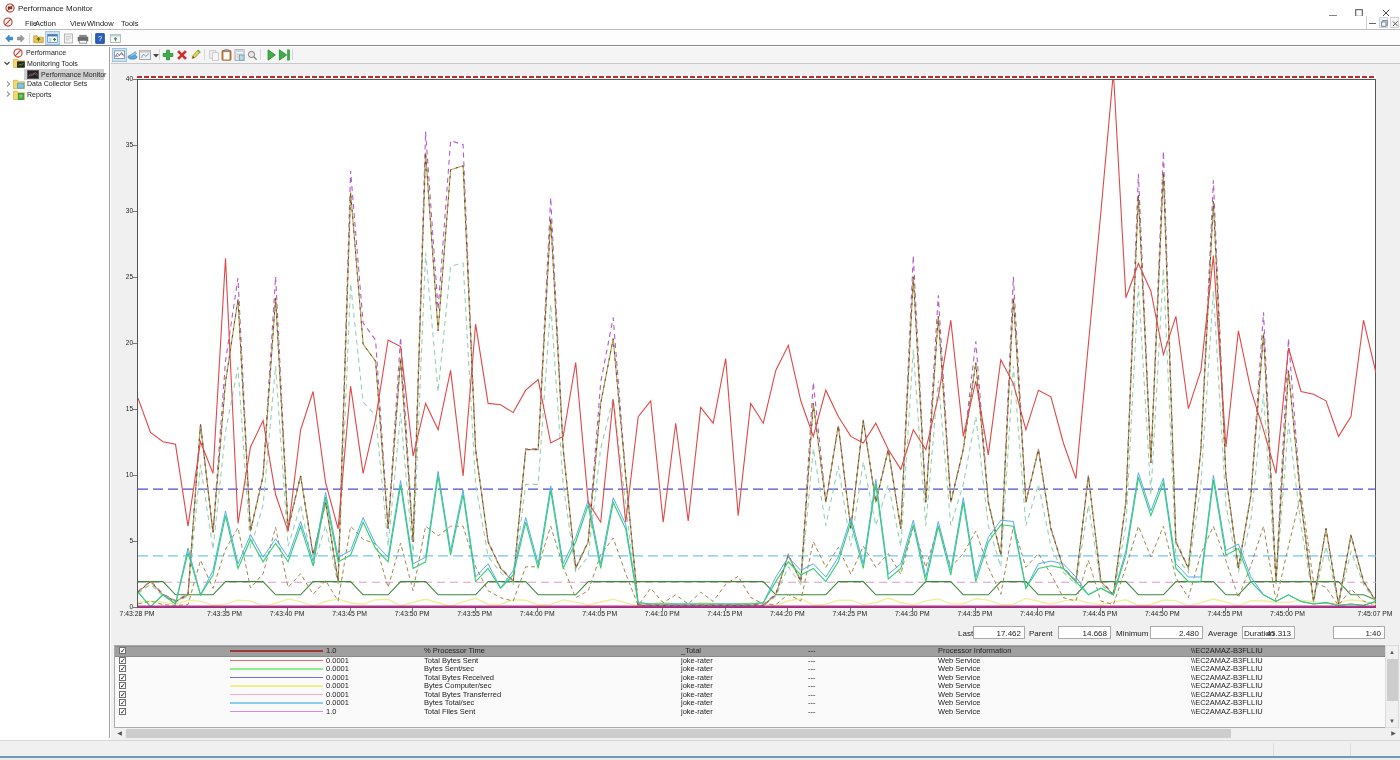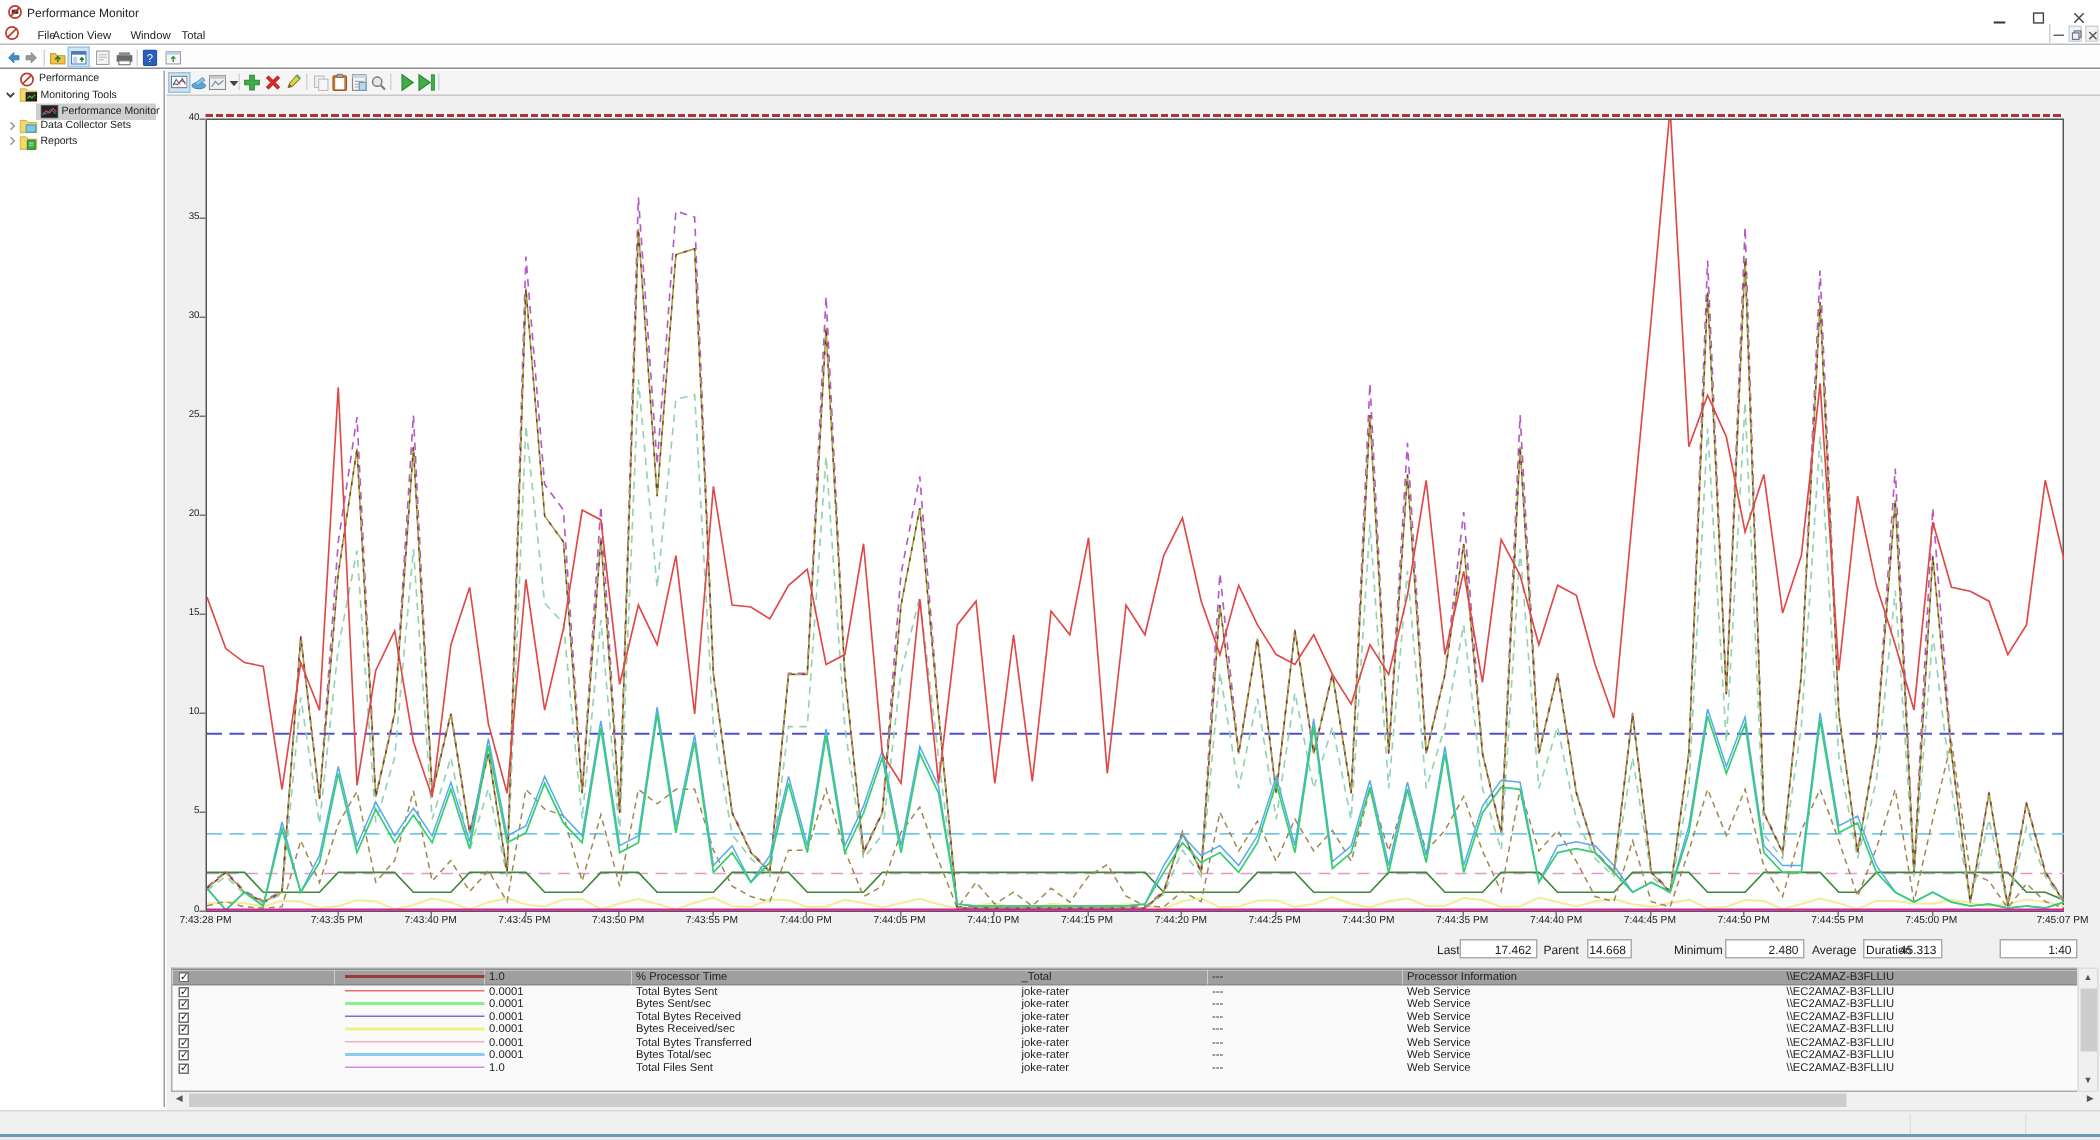--- a/index.html
+++ b/index.html
@@ -87,23 +87,23 @@
         </svg></div>
 </div>
 
 <div id="menubar">
   <svg class="ico" style="left:3px;top:1px" width="10" height="10" viewBox="0 0 16 16">
     <circle cx="8" cy="8" r="6.5" fill="#fff" stroke="#c0392b" stroke-width="1.8"></circle>
     <path d="M3.5 12.5 L12.5 3.5" stroke="#c0392b" stroke-width="1.8"></path>
   </svg>
   <span class="menu-item" style="left:25px">File</span>
   <span class="menu-item" style="left:35px">Action</span>
-  <span class="menu-item" style="left:58px">View</span>
+  <span class="menu-item" style="left:70px">View</span>
   <span class="menu-item" style="left:87px">Window</span>
-  <span class="menu-item" style="left:121px">Total</span>
+  <span class="menu-item" style="left:121px">Tools</span>
   <div class="abs" style="left:1366px;top:0;width:1px;height:13px;background:#cfcfcf"></div>
   <div class="abs" style="left:1369px;top:7px;width:7px;height:1.2px;background:#666"></div>
   <div class="abs" style="left:1379px;top:1px;width:9px;height:11px;border:1px solid #c9d7e3;background:#eef4f9">
      <svg width="7" height="7" viewBox="0 0 8 8" style="display:block;margin:2px 0 0 1px">
           <rect x="2.2" y="0.7" width="5" height="5" fill="none" stroke="#778" stroke-width="1"></rect>
           <rect x="0.7" y="2.2" width="5" height="5" fill="#eef4f9" stroke="#778" stroke-width="1"></rect>
         </svg>
       </div>
   <div class="abs" style="left:1390px;top:1px;width:9px;height:11px;border:1px solid #d5d5d5;background:#f4f4f4">
      <svg width="7" height="7" viewBox="0 0 8 8" style="display:block;margin:2px 0 0 1px">
@@ -332,21 +332,21 @@
     <div class="xtick" style="left:1162.4px"></div>
     <div class="xlab" style="left:1190.9px">7:44:55 PM</div>
     <div class="xtick" style="left:1224.9px"></div>
     <div class="xlab" style="left:1253.5px">7:45:00 PM</div>
     <div class="xtick" style="left:1287.5px"></div>
 
 <div id="valuebar">
   <span class="vlab" style="left:846px">Last</span>
   <div class="vbox" style="left:861px;width:52px">17.462</div>
   <span class="vlab" style="left:917px">Parent</span>
-  <div class="vbox" style="left:946px;width:30px">14.668</div>
+  <div class="vbox" style="left:946px;width:53px">14.668</div>
   <span class="vlab" style="left:1004px">Minimum</span>
   <div class="vbox" style="left:1038px;width:53px">2.480</div>
   <span class="vlab" style="left:1096px">Average</span>
   <div class="vbox" style="left:1130px;width:53px">45.313</div>
   <span class="vlab" style="left:1132px">Duration</span>
   <div class="vbox" style="left:1221px;width:52px">1:40</div>
 </div>
 
 <div id="legend">
 <table>
@@ -388,21 +388,21 @@
             <td class="c-counter">Total Bytes Received</td>
 <td class="c-inst">joke-rater</td>
             <td class="c-parent">---</td>
 <td class="c-obj">Web Service</td>
             <td class="c-comp">\\EC2AMAZ-B3FLLIU</td>
           </tr>
           <tr>
             <td class="c-show"><span class="cb">✓</span></td>
 <td class="c-color"><span class="sw" style="background:#f0f08a"></span></td>
 <td class="c-scale">0.0001</td>
-            <td class="c-counter">Bytes Received/sec</td>
+            <td class="c-counter">Bytes Computer/sec</td>
 <td class="c-inst">joke-rater</td>
             <td class="c-parent">---</td>
 <td class="c-obj">Web Service</td>
             <td class="c-comp">\\EC2AMAZ-B3FLLIU</td>
           </tr>
           <tr>
             <td class="c-show"><span class="cb">✓</span></td>
 <td class="c-color"><span class="sw" style="background:#f0b0c8"></span></td>
 <td class="c-scale">0.0001</td>
             <td class="c-counter">Total Bytes Transferred</td>

